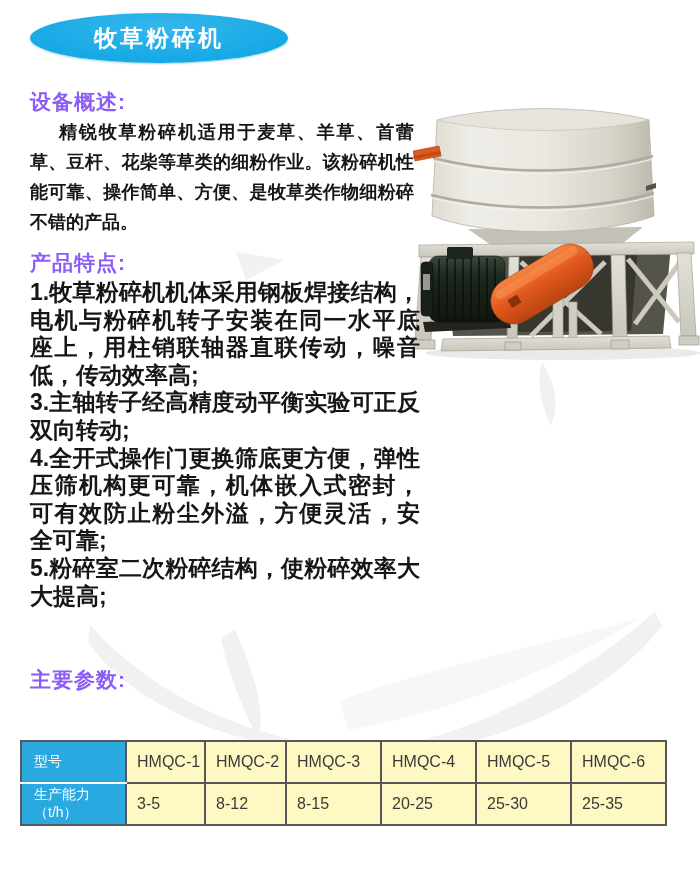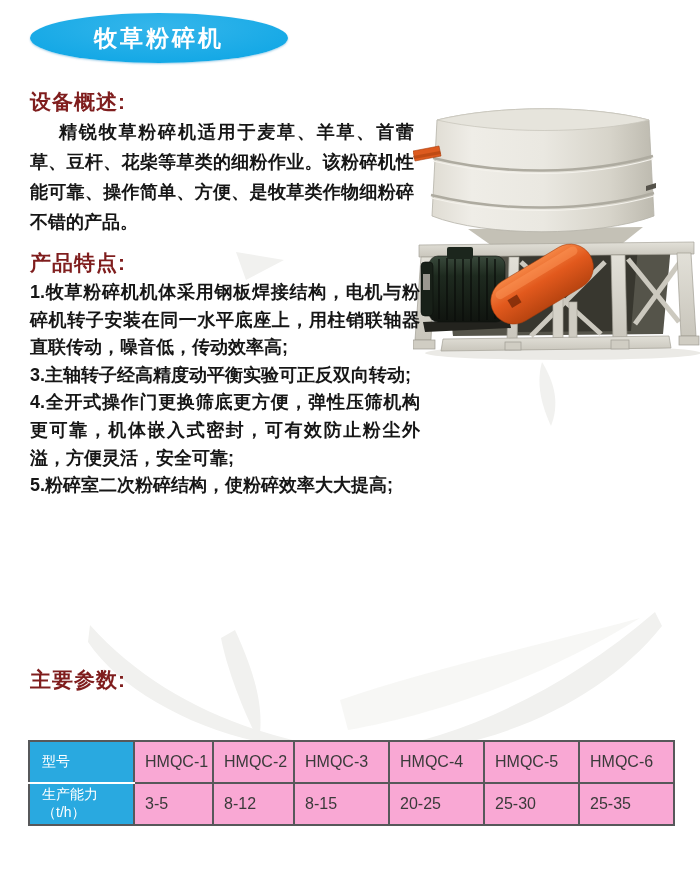--- a/index.html
+++ b/index.html
@@ -14,41 +14,41 @@
 
   
   .banner{
     left:30px;top:13px;width:258px;height:50px;border-radius:50%;
     background:radial-gradient(ellipse 140% 170% at 50% 28%,#35b6eb 0%,#0aa4e4 55%,#0093d6 100%);
     color:#fff;font-size:23px;font-weight:bold;letter-spacing:3px;
     display:flex;align-items:center;justify-content:center;
     box-shadow:0 1px 2px rgba(0,120,190,.35);
   }
 
-  .h2{font-size:21px;font-weight:bold;color:#7f1d1d;letter-spacing:1px;white-space:nowrap}
+  .h2{font-size:21px;font-weight:bold;color:#8b5cf6;letter-spacing:1px;white-space:nowrap}
   #overview-heading{left:30px;top:88px}
   #features-heading{left:30px;top:249px}
   #params-heading{left:30px;top:666px}
 
   #overview-body{
     left:30px;top:117px;width:384px;
     font-size:18px;font-weight:bold;line-height:30px;
     text-align:justify;text-indent:29px;color:#161616;
   }
   #features-list{
     left:30px;top:279px;width:390px;
-    font-size:18px;font-weight:bold;line-height:27.6px;
+    font-size:23px;font-weight:bold;line-height:27.6px;
     text-align:justify;color:#161616;
   }
   .feature-item{margin:0;padding:0}
 
   
   #params-table{
-    position:absolute;left:28px;top:740px;z-index:1;
-    border-collapse:collapse;table-layout:fixed;background:#f9a8d4;
+    position:absolute;left:20px;top:740px;z-index:1;
+    border-collapse:collapse;table-layout:fixed;background:#fef9c3;
   }
   #params-table td{
     border:2px solid #57585a;height:40px;vertical-align:middle;
     font-size:16px;color:#3a3a3a;padding:0 2px 0 10px;overflow:hidden;
   }
   #params-table td.lab{
     background:#29a9e0;color:#ffffff;font-size:14px;padding-left:12px;
     border-top-color:#ffffff;border-bottom-color:#ffffff;
   }
   #params-table tr.first td.lab{border-top-color:#57585a}

